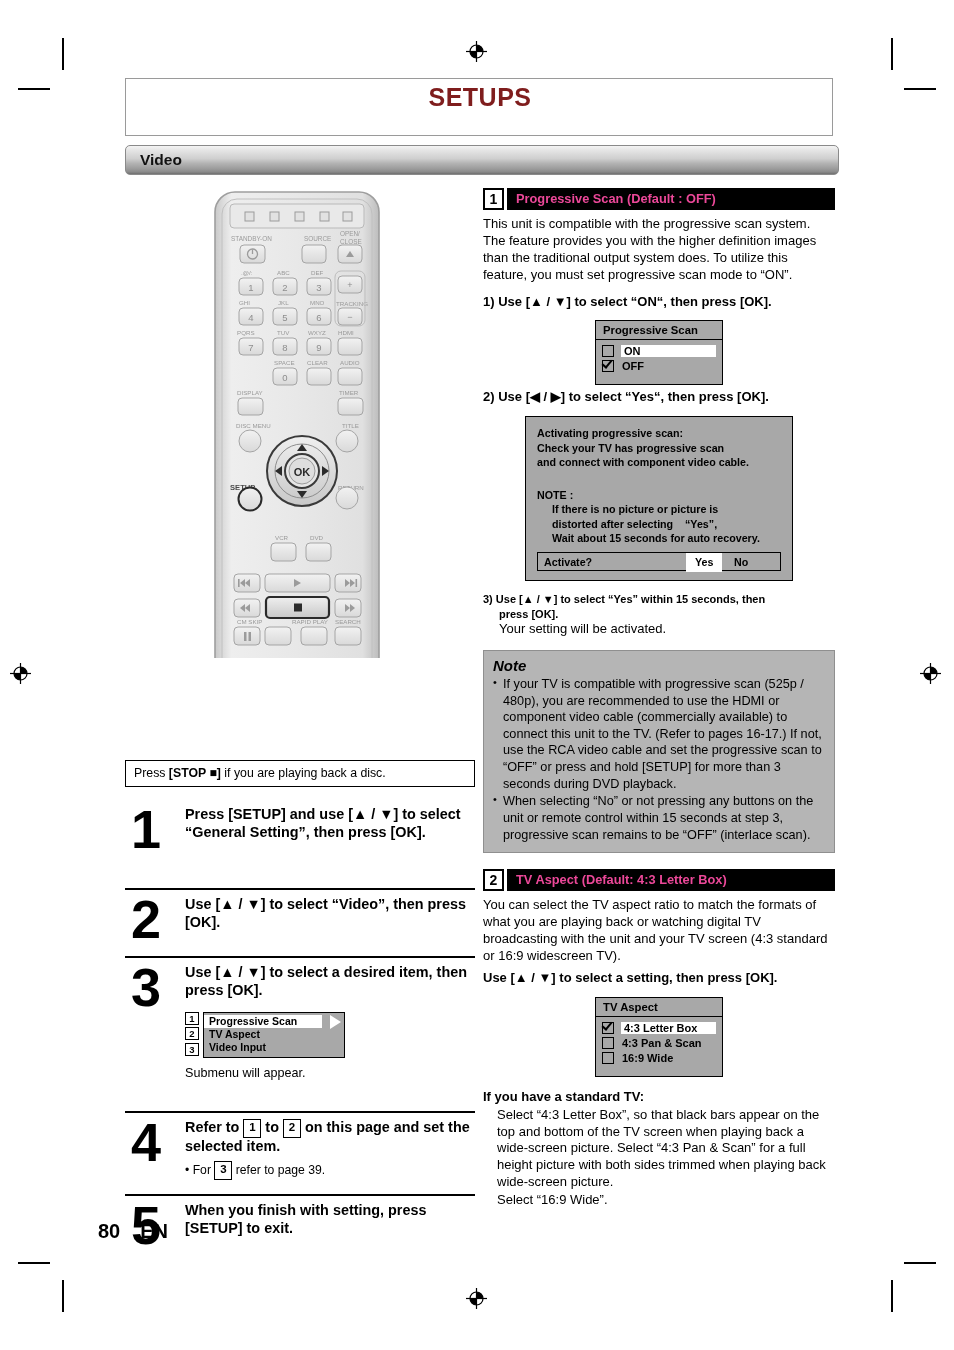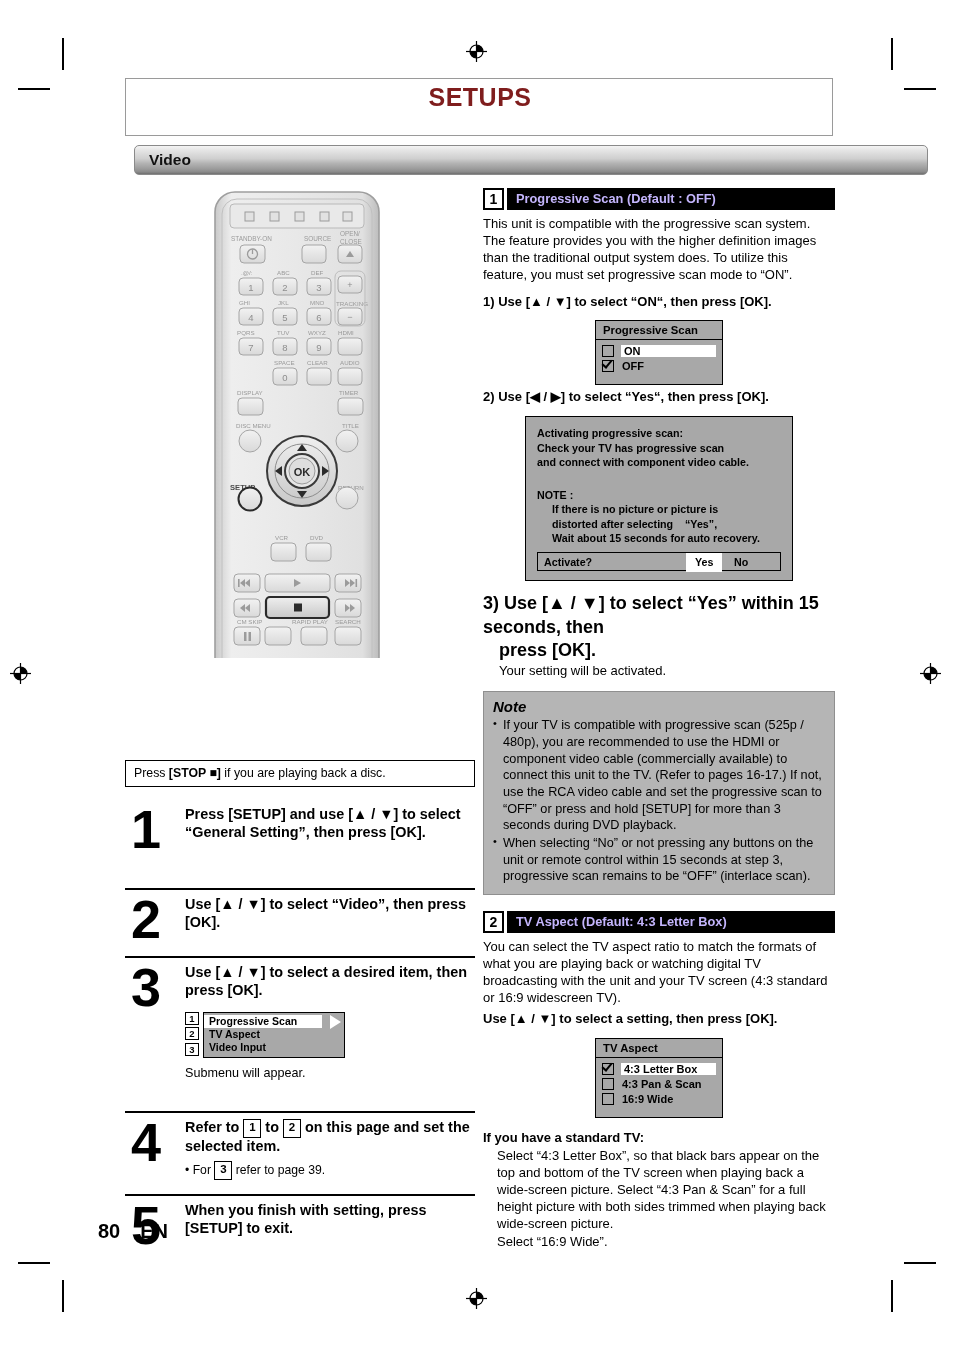--- a/index.html
+++ b/index.html
@@ -49,28 +49,27 @@
     font-size: 25px;
     font-weight: bold;
     color: #7f1d1d;
     letter-spacing: .5px;
   }
 
   
   .section-bar {
     position: absolute;
     left: 0; top: 67px;
-    width: 794px; height: 30px;
+    width: 714px; height: 30px;
     border-radius: 5px;
     background: linear-gradient(to bottom,
       #f4f4f4 0%, #e3e3e3 18%, #cfcfcf 45%, #b3b3b3 62%,
       #9d9d9d 80%, #8c8c8c 92%, #6f6f6f 100%);
     border: 1px solid #8a8a8a;
     box-sizing: border-box;
-    margin-left: 9px;
   }
   .section-bar-label {
     position: absolute;
     left: 14px; top: 5px;
     font-size: 15.5px;
     font-weight: bold;
     color: #111;
   }
 
   
@@ -266,21 +265,21 @@
     font-weight: bold;
     font-size: 14px;
     line-height: 19px;
     text-align: center;
   }
   .bar-black {
     position: absolute;
     left: 24px; top: 0;
     right: 0; height: 22px;
     background: #000;
-    color: #c4b5fd;
+    color: #ec4899;
     font-weight: bold;
     font-size: 12.8px;
     line-height: 22px;
     padding-left: 9px;
     box-sizing: border-box;
     white-space: nowrap;
   }
   .para {
     font-size: 13px;
     line-height: 1.30;
@@ -291,21 +290,21 @@
     font-weight: bold;
     line-height: 1.30;
     margin: 10px 0 0 0;
   }
   .para-indent {
     font-size: 13px;
     line-height: 1.30;
     margin: 1px 0 0 14px;
   }
   .step-num-inline {
-    font-size: 18px;
+    font-size: 11px;
     font-weight: bold;
     line-height: 1.30;
     margin: 11px 0 0 0;
   }
   .sub-line {
     font-size: 13px;
     line-height: 1.30;
     margin: 0 0 0 16px;
   }
 

